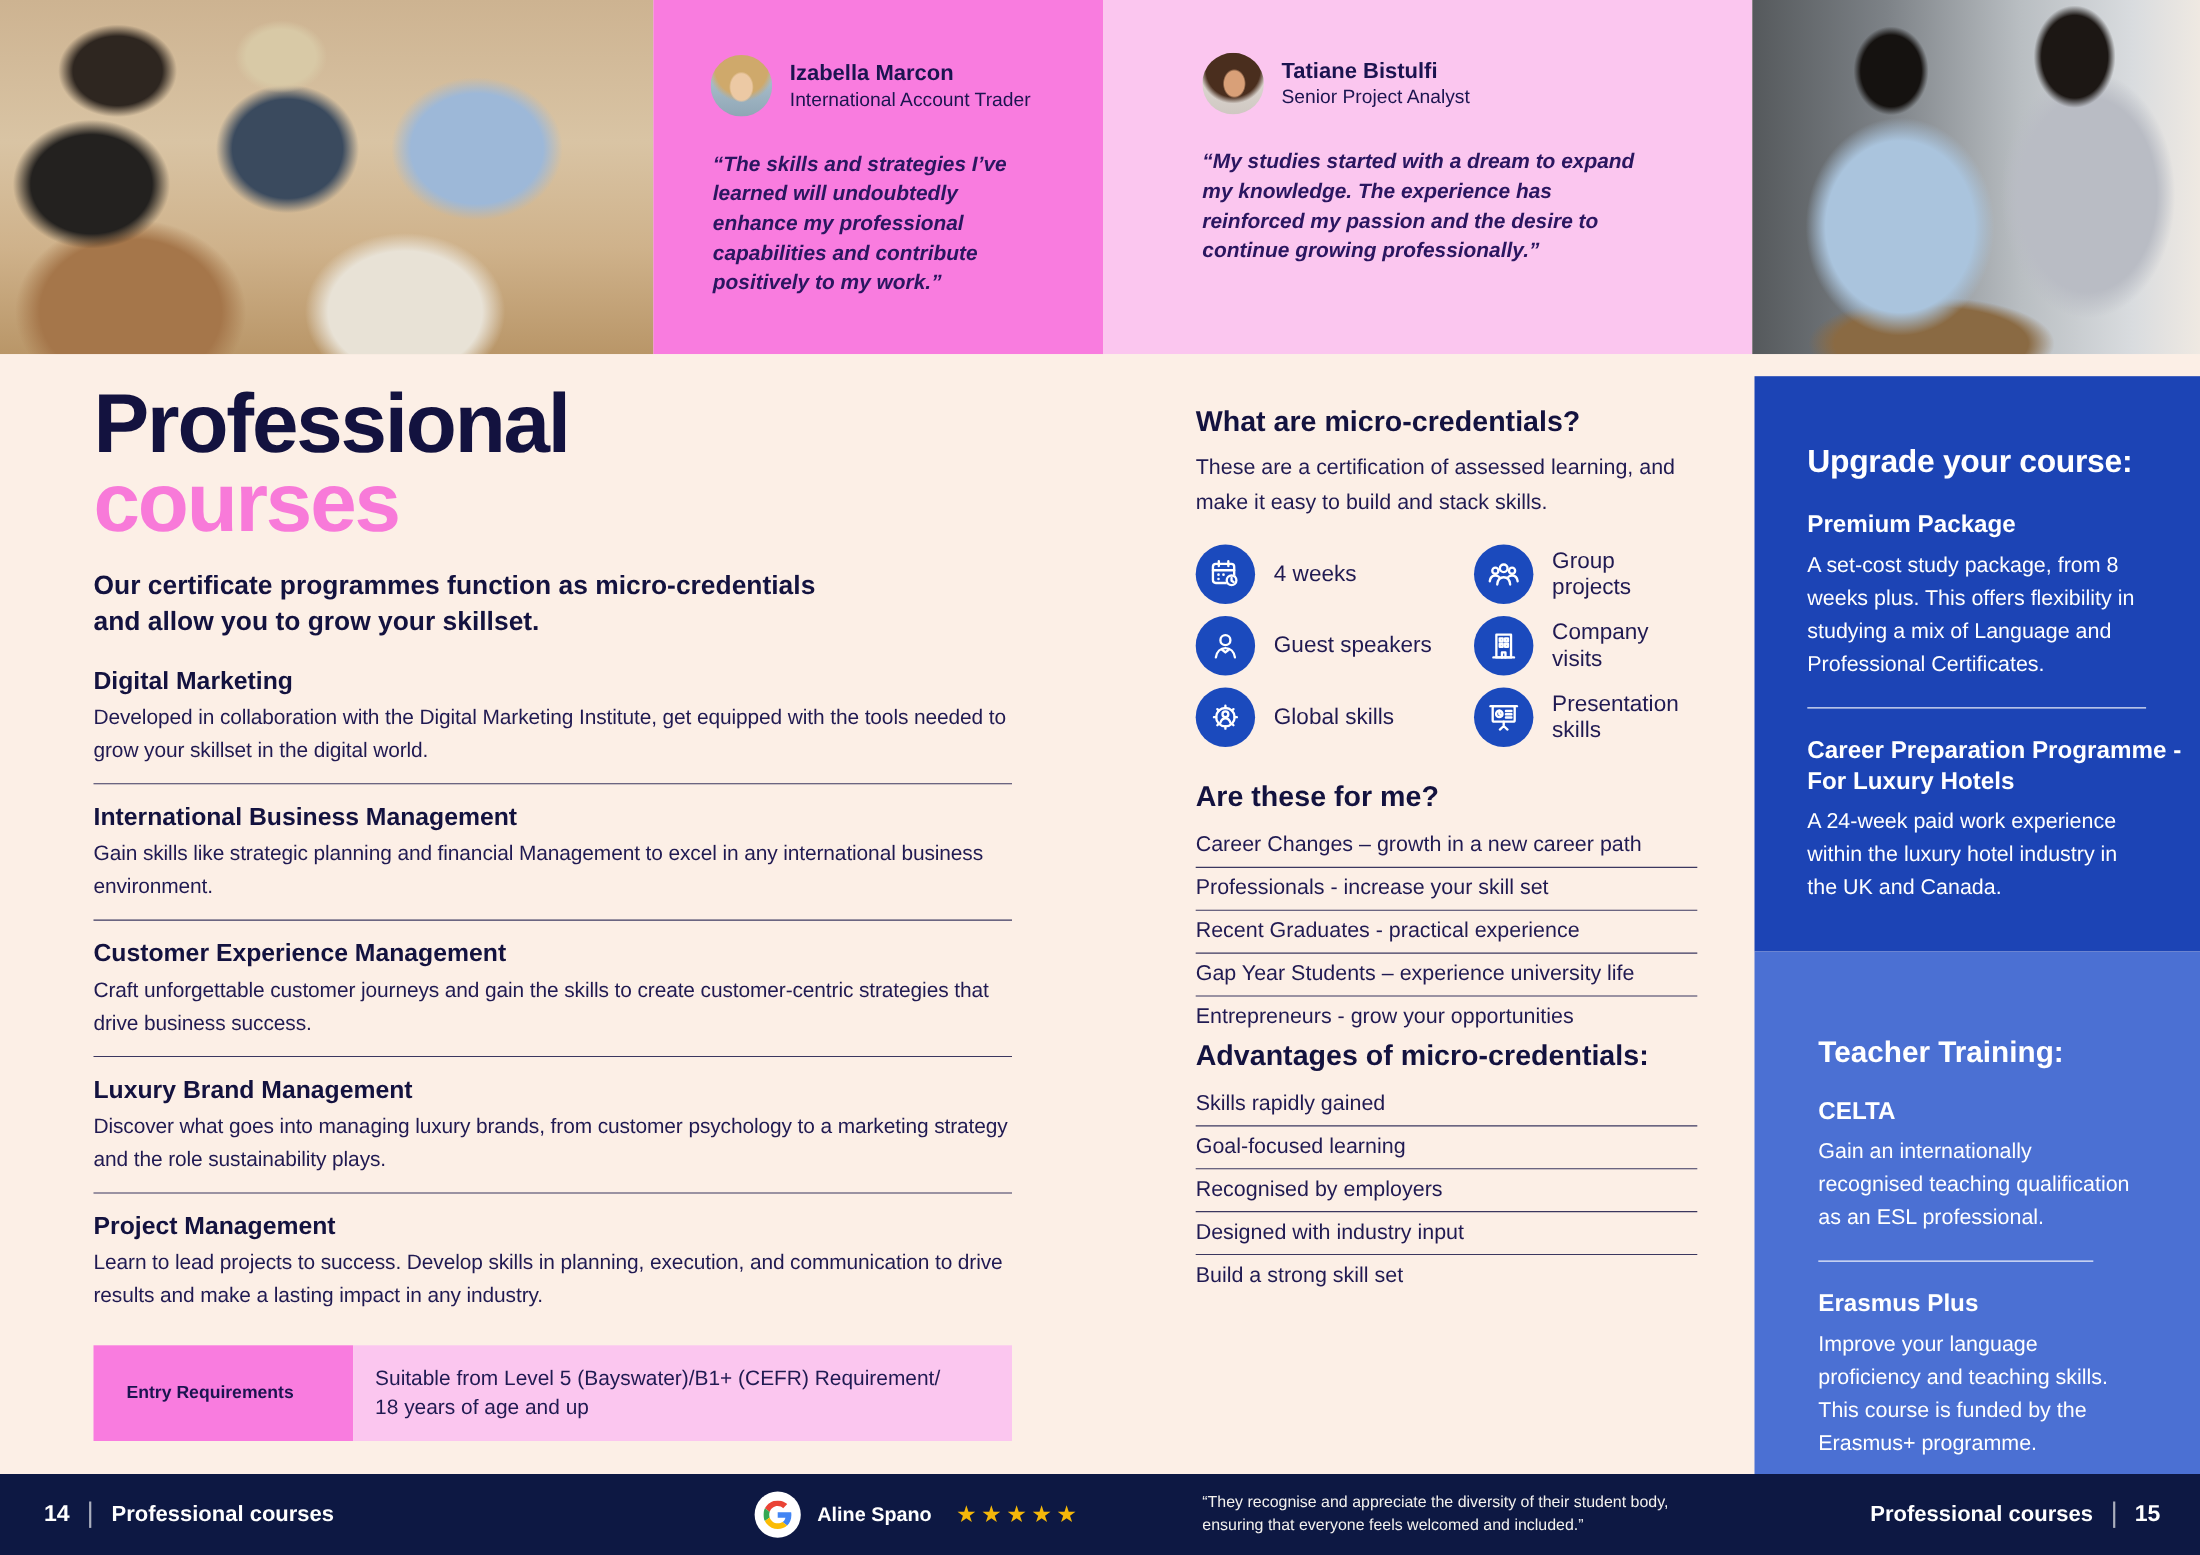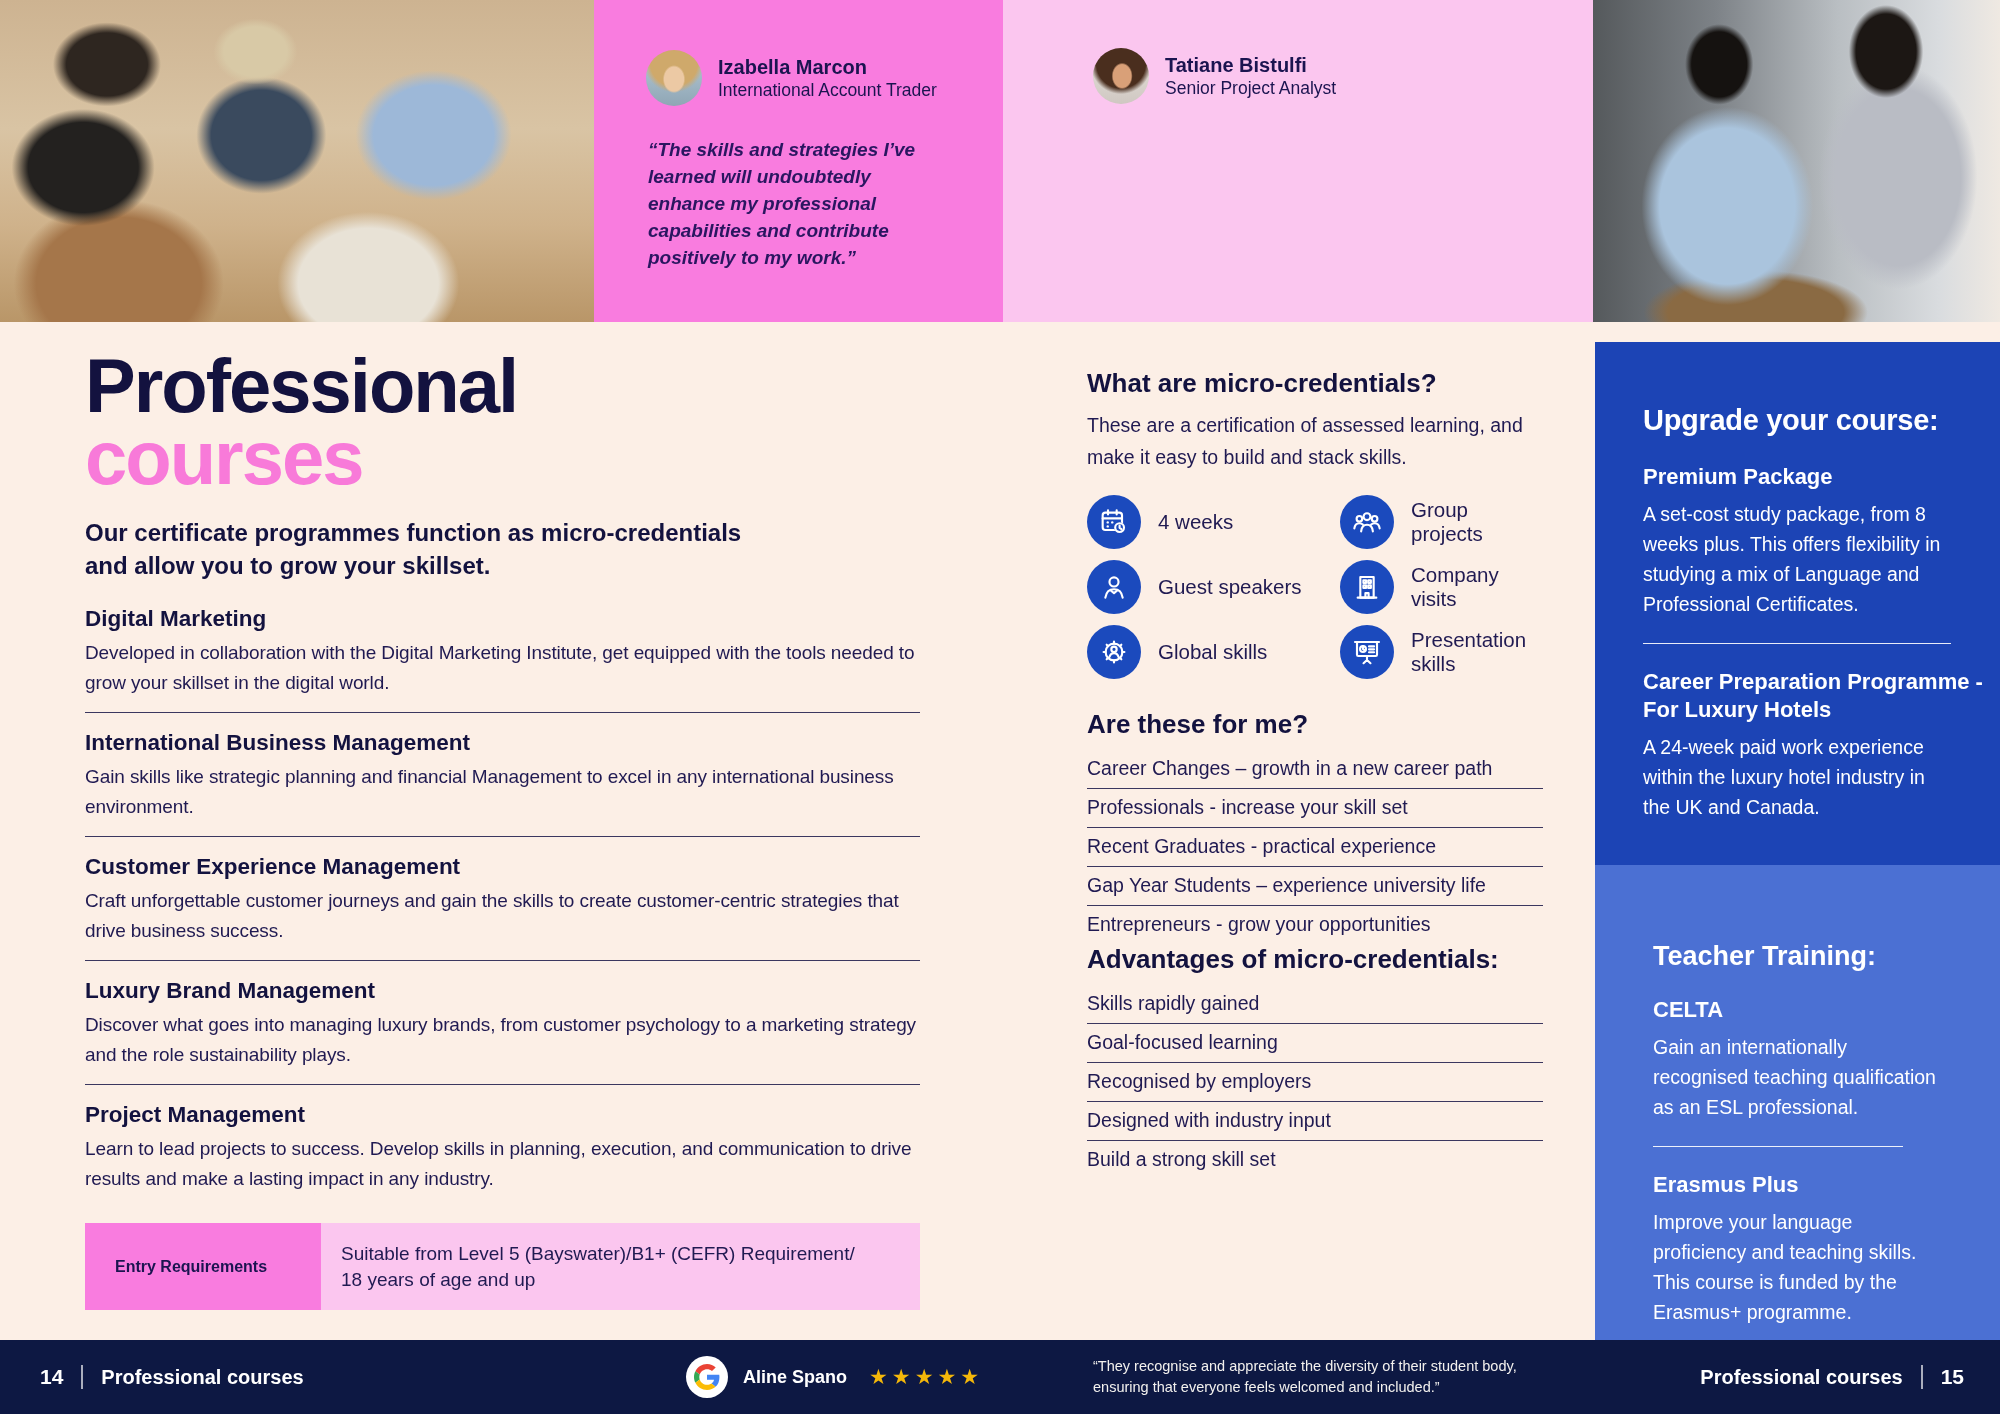--- a/index.html
+++ b/index.html
@@ -133,20 +133,21 @@
     </div>
 
     <div class="t-card soft">
       <div class="t-head">
         <div class="avatar a2"></div>
         <div>
           <div class="t-name">Tatiane Bistulfi</div>
           <div class="t-role">Senior Project Analyst</div>
         </div>
       </div>
+      <div class="t-quote">“My studies started with a dream to expand my knowledge. The experience has reinforced my passion and the desire to continue growing professionally.”</div>
     </div>
 
     <div class="photo photo-right"></div>
   </div>
 
   <div class="main">
 
     <div class="col-left">
       <div class="hero-title">
         <div>Professional</div>

